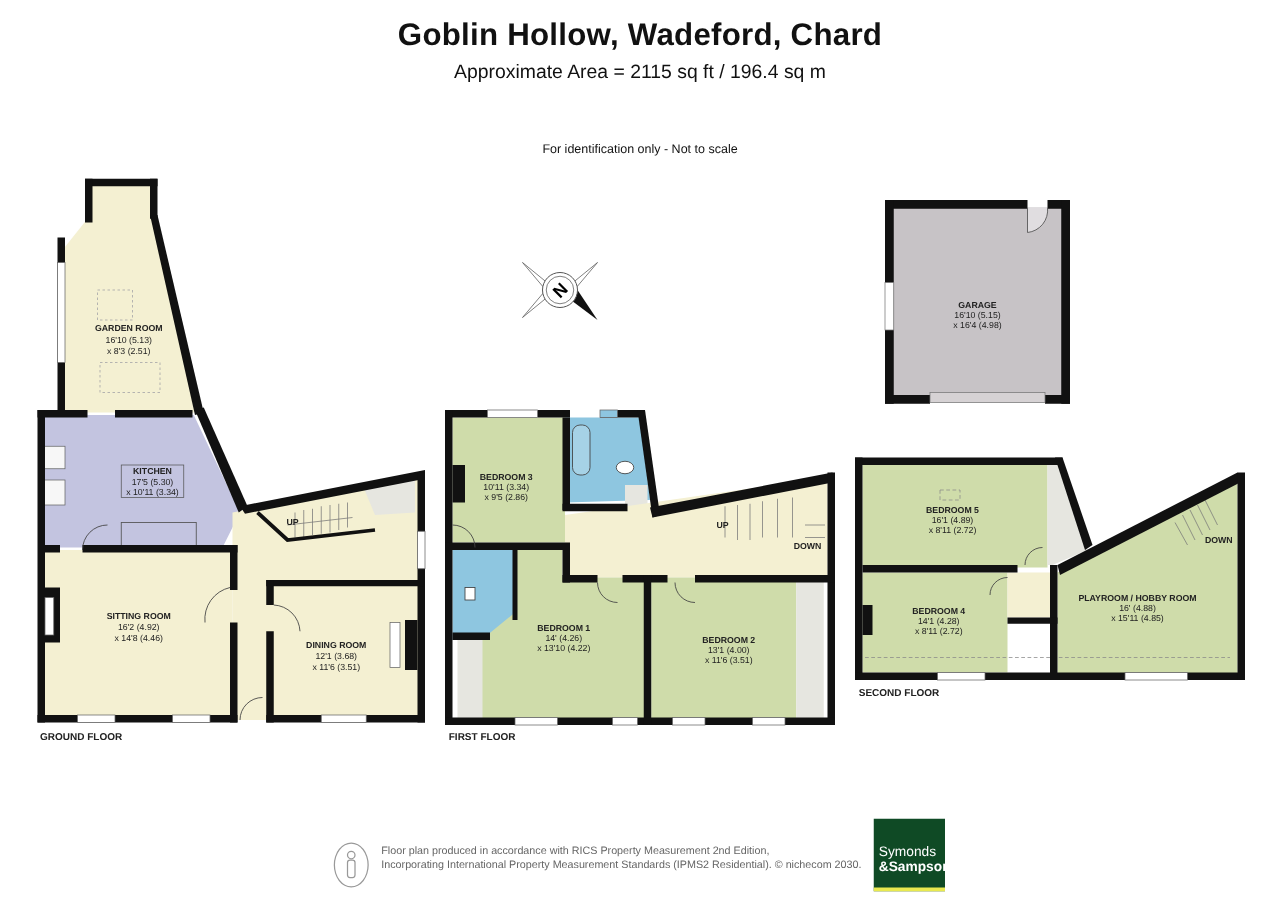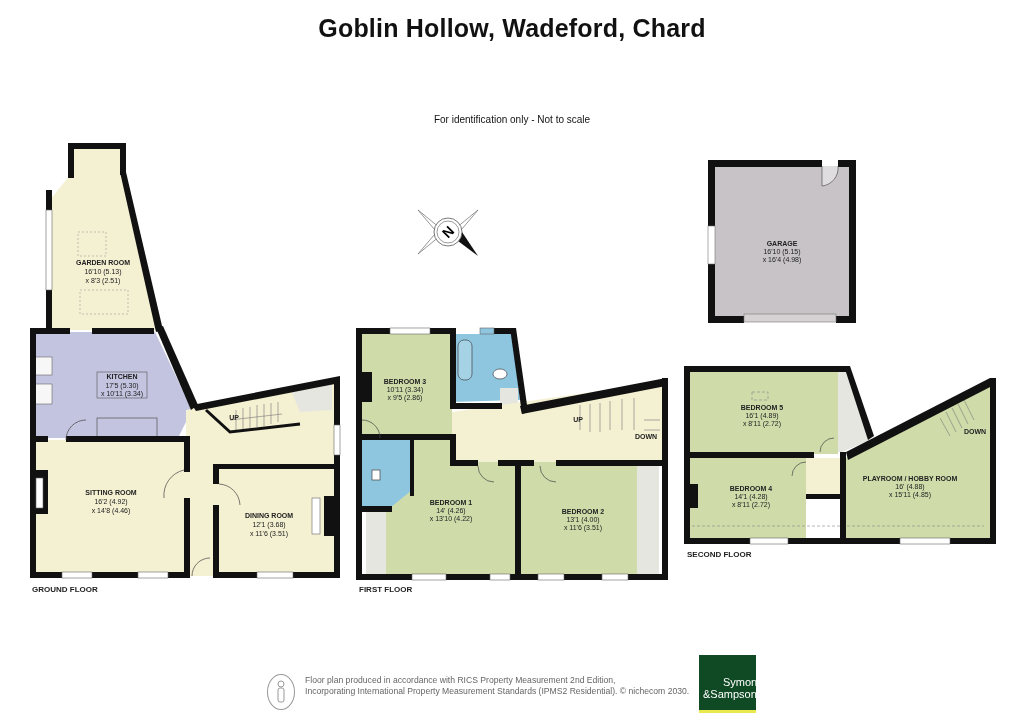--- a/index.html
+++ b/index.html
@@ -16,20 +16,21 @@
   .footer{position:absolute;left:305px;top:675px;font-size:8.6px;line-height:11px;color:#666;}
   .logo{position:absolute;left:699px;top:655px;width:57px;height:55px;background:#0f4a25;border-bottom:3px solid #e9e94f;}
   .logo span{position:absolute;left:4px;color:#fff;font-size:11px;line-height:12px;}
   .ruler{position:absolute;left:267px;top:674px;width:26px;height:34px;border:1px solid #999;border-radius:50%;}
 </style>
 </head>
 <body>
 
 <div id="title" class="hdr">Goblin Hollow, Wadeford, Chard</div>
 <div id="areas" class="hdr">
+  <div class="area-line">Approximate Area = 2115 sq ft / 196.4 sq m</div>
 </div>
 <div id="note" class="hdr">For identification only - Not to scale</div>
 
 <svg width="1024" height="724" viewBox="0 0 1024 724">
 
   <g transform="translate(448,232)">
     <polygon points="-30,-22 -8,-4 -2,0 -8,4" fill="none" stroke="#555" stroke-width="0.6"></polygon>
     <polygon points="30,-22 8,-4 2,0 8,4" fill="none" stroke="#555" stroke-width="0.6"></polygon>
     <polygon points="-30,22 -8,4 -2,0 -8,-4" fill="none" stroke="#555" stroke-width="0.6"></polygon>
     <polygon points="30,24 6,6 14,0" fill="#111"></polygon>
@@ -303,15 +304,15 @@
   <svg width="26" height="34" viewBox="0 0 26 34" style="position:absolute;left:0;top:0;">
     <circle cx="13" cy="9" r="3" fill="none" stroke="#999" stroke-width="1"></circle>
     <rect x="10" y="13" width="6" height="14" rx="2" fill="none" stroke="#999" stroke-width="1"></rect>
   </svg>
 </div>
 <div class="footer">
   <div>Floor plan produced in accordance with RICS Property Measurement 2nd Edition,</div>
   <div>Incorporating International Property Measurement Standards (IPMS2 Residential).   © nichecom 2030.</div>
 </div>
 <div class="logo">
-  <span style="top:21px;margin-left:20px;">Symonds</span>
-  <span style="top:33px;">&amp;Sampson</span>
+  <span style="top:21px;">Symonds</span>
+  <span style="top:33px;font-weight:bold;">&amp;Sampson</span>
 </div>
 
 </body></html>

